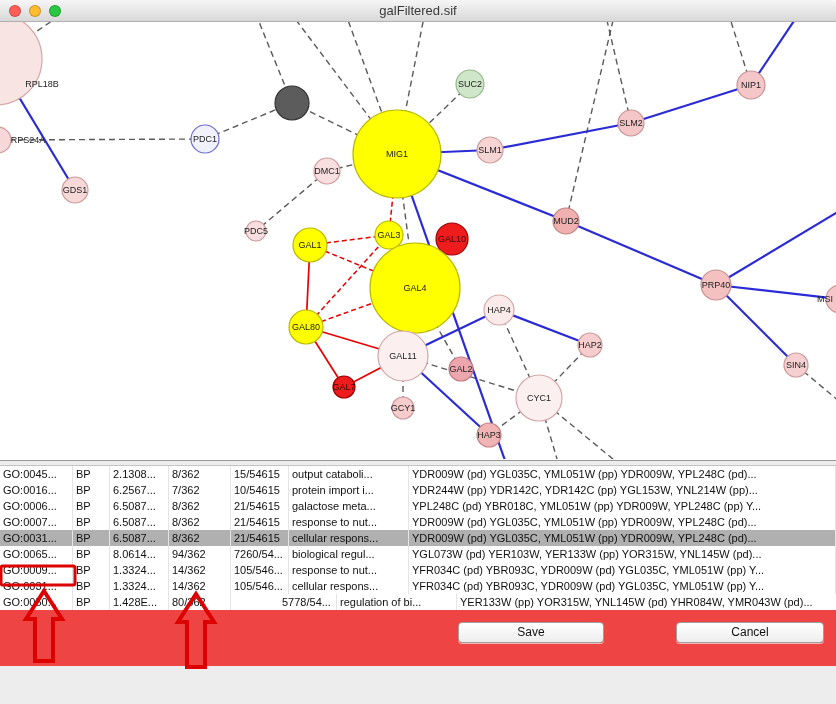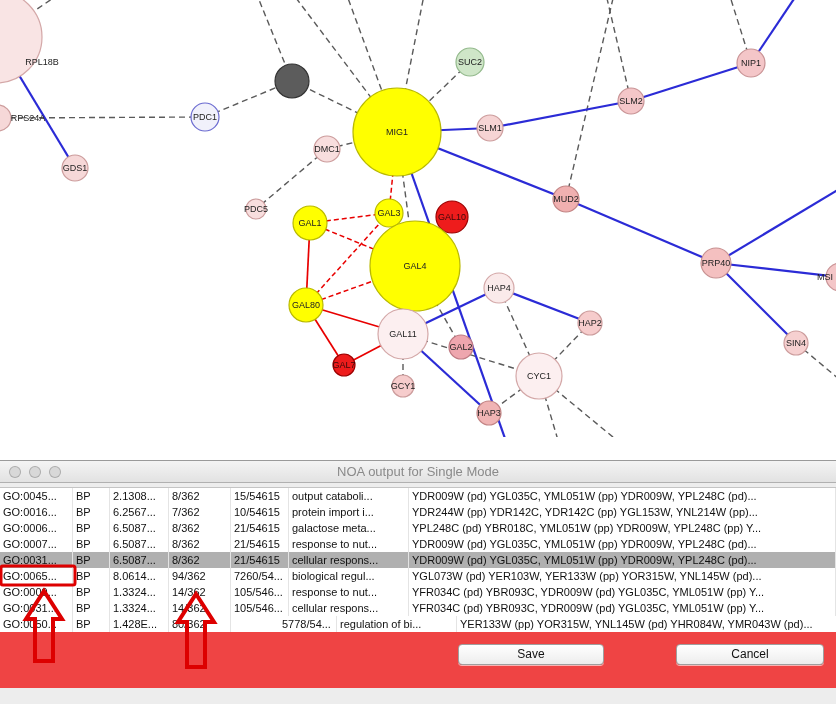--- a/index.html
+++ b/index.html
@@ -62,20 +62,28 @@
   }
   #save-btn { left:458px; width:146px; }
   #cancel-btn { left:676px; width:148px; }
 
   #annotation-layer { position:absolute; left:0; top:0; width:836px; height:704px; pointer-events:none; z-index:50; }
 </style>
 </head>
 <body>
 
 <div class="window win-top">
+  <div class="titlebar">
+    <div class="lights">
+      <span class="light" style="background: rgb(255, 95, 87);"></span>
+      <span class="light" style="background: rgb(254, 188, 46);"></span>
+      <span class="light" style="background: rgb(40, 200, 64);"></span>
+    </div>
+    <span>galFiltered.sif</span>
+  </div>
   <div class="graph-area">
     <svg id="graph-svg" width="836" height="437" viewBox="0 0 836 437">
         <line x1="470" y1="62" x2="397" y2="132" stroke="#5a5a5a" stroke-width="1.4" stroke-dasharray="6,4"></line>
         <line x1="290" y1="-10" x2="397" y2="132" stroke="#5a5a5a" stroke-width="1.4" stroke-dasharray="6,4"></line>
         <line x1="345" y1="-10" x2="397" y2="132" stroke="#5a5a5a" stroke-width="1.4" stroke-dasharray="6,4"></line>
         <line x1="425" y1="-10" x2="397" y2="132" stroke="#5a5a5a" stroke-width="1.4" stroke-dasharray="6,4"></line>
         <line x1="292" y1="81" x2="397" y2="132" stroke="#5a5a5a" stroke-width="1.4" stroke-dasharray="6,4"></line>
         <line x1="292" y1="81" x2="255" y2="-10" stroke="#5a5a5a" stroke-width="1.4" stroke-dasharray="6,4"></line>
         <line x1="205" y1="117" x2="292" y2="81" stroke="#5a5a5a" stroke-width="1.4" stroke-dasharray="6,4"></line>
         <line x1="205" y1="117" x2="-2" y2="118" stroke="#5a5a5a" stroke-width="1.4" stroke-dasharray="6,4"></line>
@@ -178,28 +186,20 @@
         <text x="590" y="323" text-anchor="middle" dominant-baseline="central" font-size="9" fill="#222222">HAP2</text>
         <circle cx="489" cy="413" r="12" fill="#f0b4b4" stroke="#c28484" stroke-width="1.2"></circle>
         <text x="489" y="413" text-anchor="middle" dominant-baseline="central" font-size="9" fill="#222222">HAP3</text>
         <circle cx="539" cy="376" r="23" fill="#fceff0" stroke="#d4a8a8" stroke-width="1.2"></circle>
         <text x="539" y="376" text-anchor="middle" dominant-baseline="central" font-size="9" fill="#222222">CYC1</text>
       </svg>
   </div>
 </div>
 
 <div class="window win-bottom">
-  <div class="titlebar inactive">
-    <div class="lights">
-      <span class="light" style="background: rgb(216, 216, 216);"></span>
-      <span class="light" style="background: rgb(216, 216, 216);"></span>
-      <span class="light" style="background: rgb(216, 216, 216);"></span>
-    </div>
-    <span>NOA output for Single Mode</span>
-  </div>
 
   <div class="noa-table">
     <div class="tbody" id="table-body">
         <div class="tr">
           <div class="td" style="width: 73px;">GO:0045...</div>
           <div class="td" style="width: 37px;">BP</div>
           <div class="td" style="width: 59px;">2.1308...</div>
           <div class="td" style="width: 62px;">8/362</div>
           <div class="td" style="width: 58px;">15/54615</div>
           <div class="td" style="width: 120px;">output cataboli...</div>

